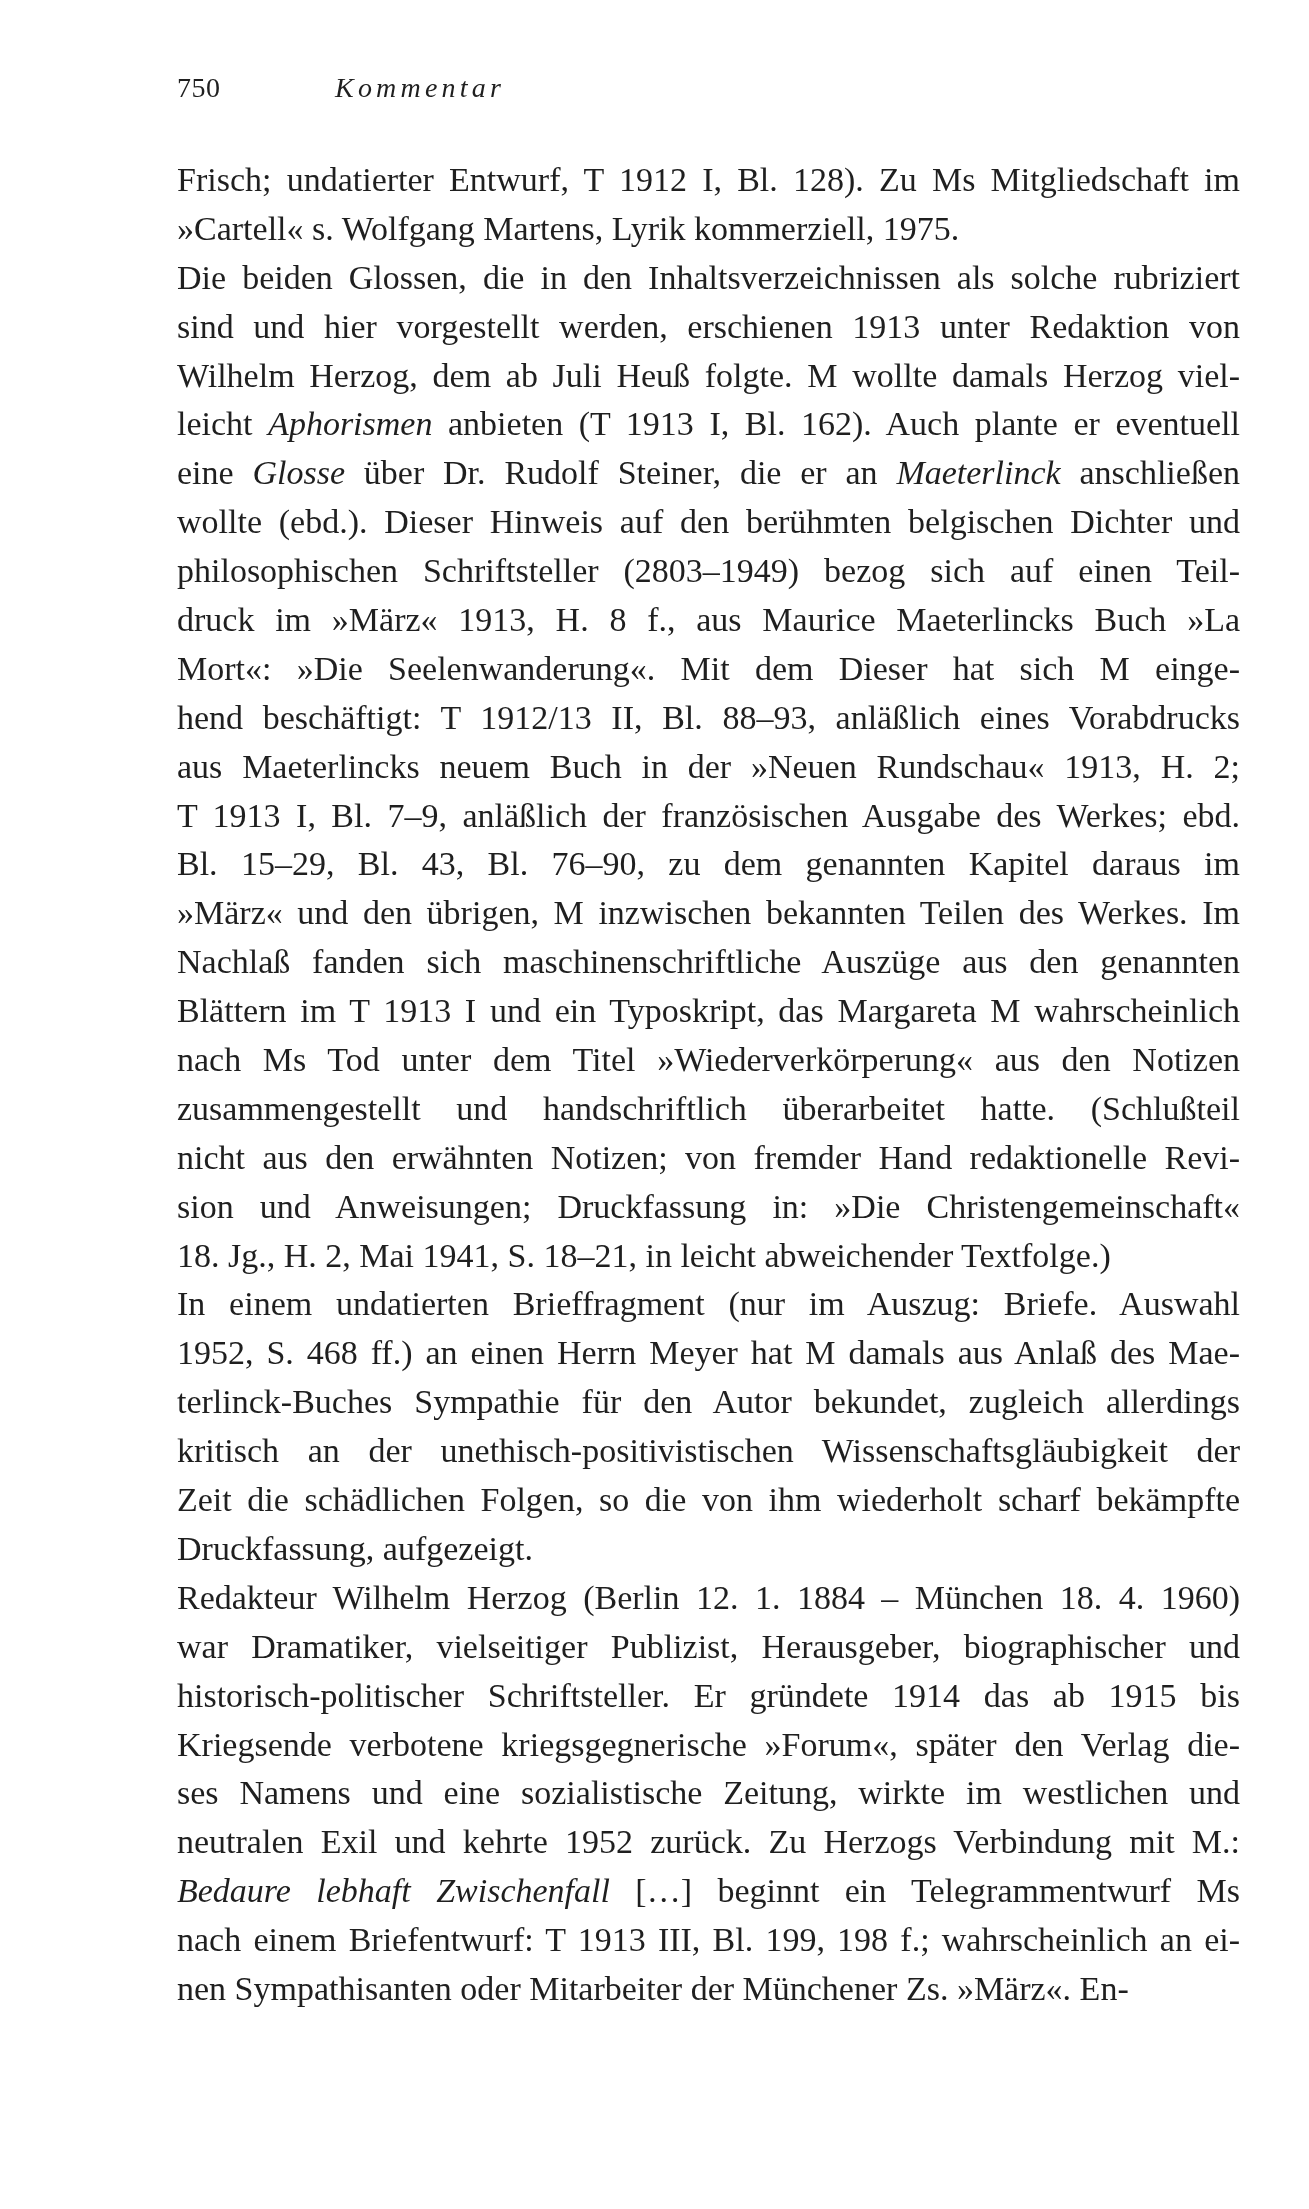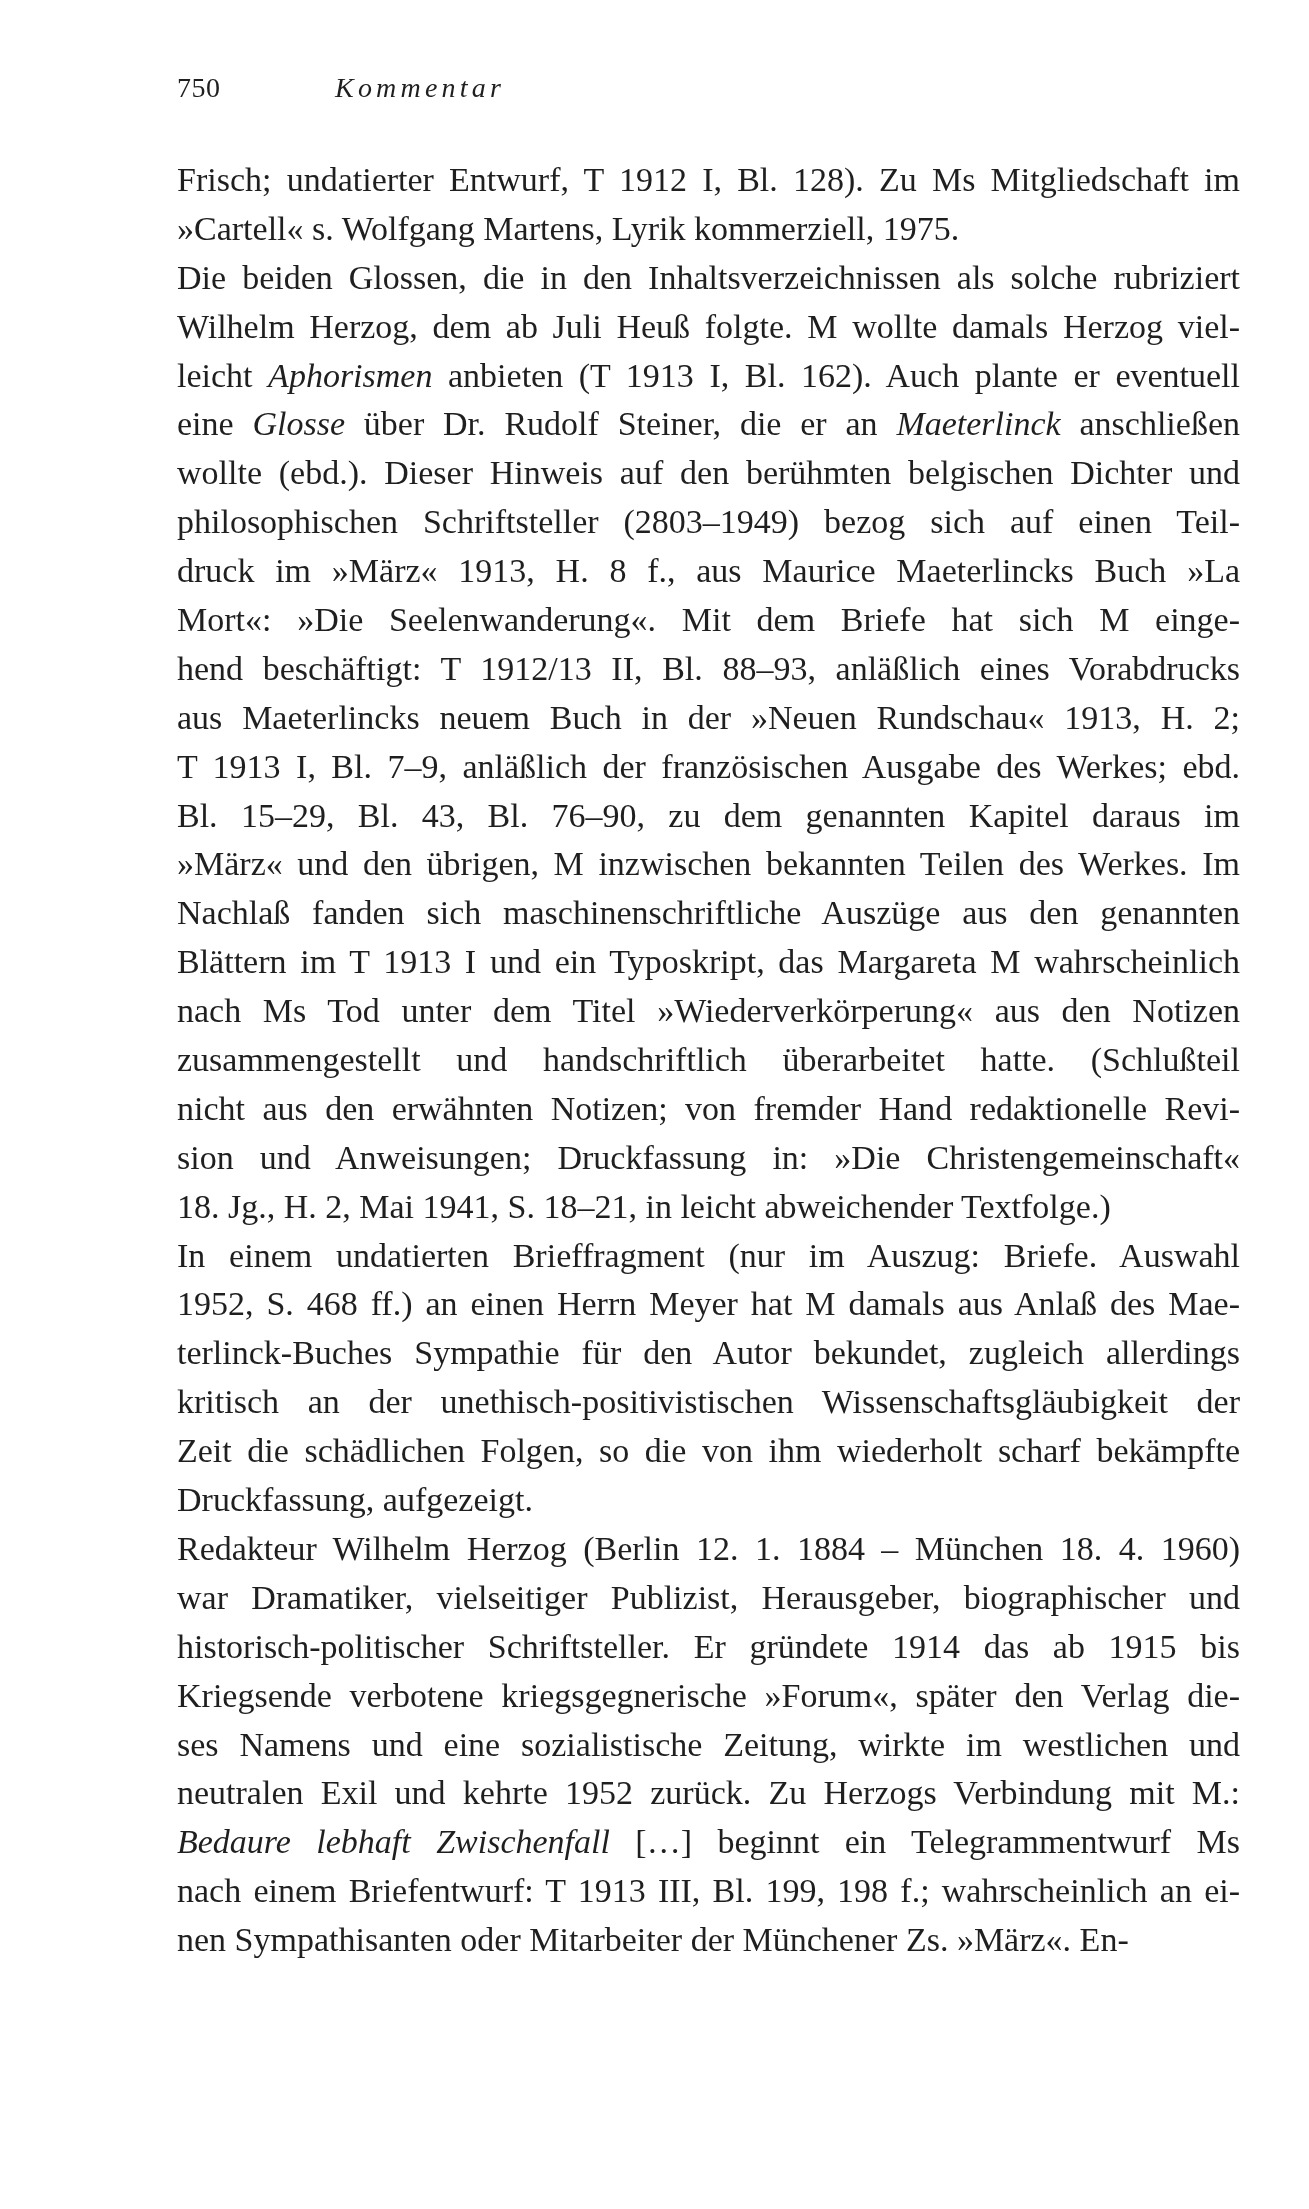--- a/index.html
+++ b/index.html
@@ -63,27 +63,28 @@
 
 <div class="running-head">
   <span class="page-number">750</span>
   <span class="section-title">Kommentar</span>
 </div>
 
 <div class="text-block" id="text-block">
     <div class="line"><span>Frisch; undatierter Entwurf, T 1912 I, Bl. 128). Zu Ms Mitgliedschaft im</span></div>
     <div class="line last"><span>»Cartell« s. Wolfgang Martens, Lyrik kommerziell, 1975.</span></div>
     <div class="line"><span>Die beiden Glossen, die in den Inhaltsverzeichnissen als solche rubriziert</span></div>
+    <div class="line"><span>sind und hier vorgestellt werden, erschienen 1913 unter Redaktion von</span></div>
     <div class="line"><span>Wilhelm Herzog, dem ab Juli Heuß folgte. M wollte damals Herzog viel-</span></div>
     <div class="line"><span>leicht </span><i>Aphorismen</i><span> anbieten (T 1913 I, Bl. 162). Auch plante er eventuell</span></div>
     <div class="line"><span>eine </span><i>Glosse</i><span> über Dr. Rudolf Steiner, die er an </span><i>Maeterlinck</i><span> anschließen</span></div>
     <div class="line"><span>wollte (ebd.). Dieser Hinweis auf den berühmten belgischen Dichter und</span></div>
     <div class="line"><span>philosophischen Schriftsteller (2803–1949) bezog sich auf einen Teil-</span></div>
     <div class="line"><span>druck im »März« 1913, H. 8 f., aus Maurice Maeterlincks Buch »La</span></div>
-    <div class="line"><span>Mort«: »Die Seelenwanderung«. Mit dem Briefe hat sich M einge-</span></div>
+    <div class="line"><span>Mort«: »Die Seelenwanderung«. Mit dem Dieser hat sich M einge-</span></div>
     <div class="line"><span>hend beschäftigt: T 1912/13 II, Bl. 88–93, anläßlich eines Vorabdrucks</span></div>
     <div class="line"><span>aus Maeterlincks neuem Buch in der »Neuen Rundschau« 1913, H. 2;</span></div>
     <div class="line"><span>T 1913 I, Bl. 7–9, anläßlich der französischen Ausgabe des Werkes; ebd.</span></div>
     <div class="line"><span>Bl. 15–29, Bl. 43, Bl. 76–90, zu dem genannten Kapitel daraus im</span></div>
     <div class="line"><span>»März« und den übrigen, M inzwischen bekannten Teilen des Werkes. Im</span></div>
     <div class="line"><span>Nachlaß fanden sich maschinenschriftliche Auszüge aus den genannten</span></div>
     <div class="line"><span>Blättern im T 1913 I und ein Typoskript, das Margareta M wahrscheinlich</span></div>
     <div class="line"><span>nach Ms Tod unter dem Titel »Wiederverkörperung« aus den Notizen</span></div>
     <div class="line"><span>zusammengestellt und handschriftlich überarbeitet hatte. (Schlußteil</span></div>
     <div class="line"><span>nicht aus den erwähnten Notizen; von fremder Hand redaktionelle Revi-</span></div>

